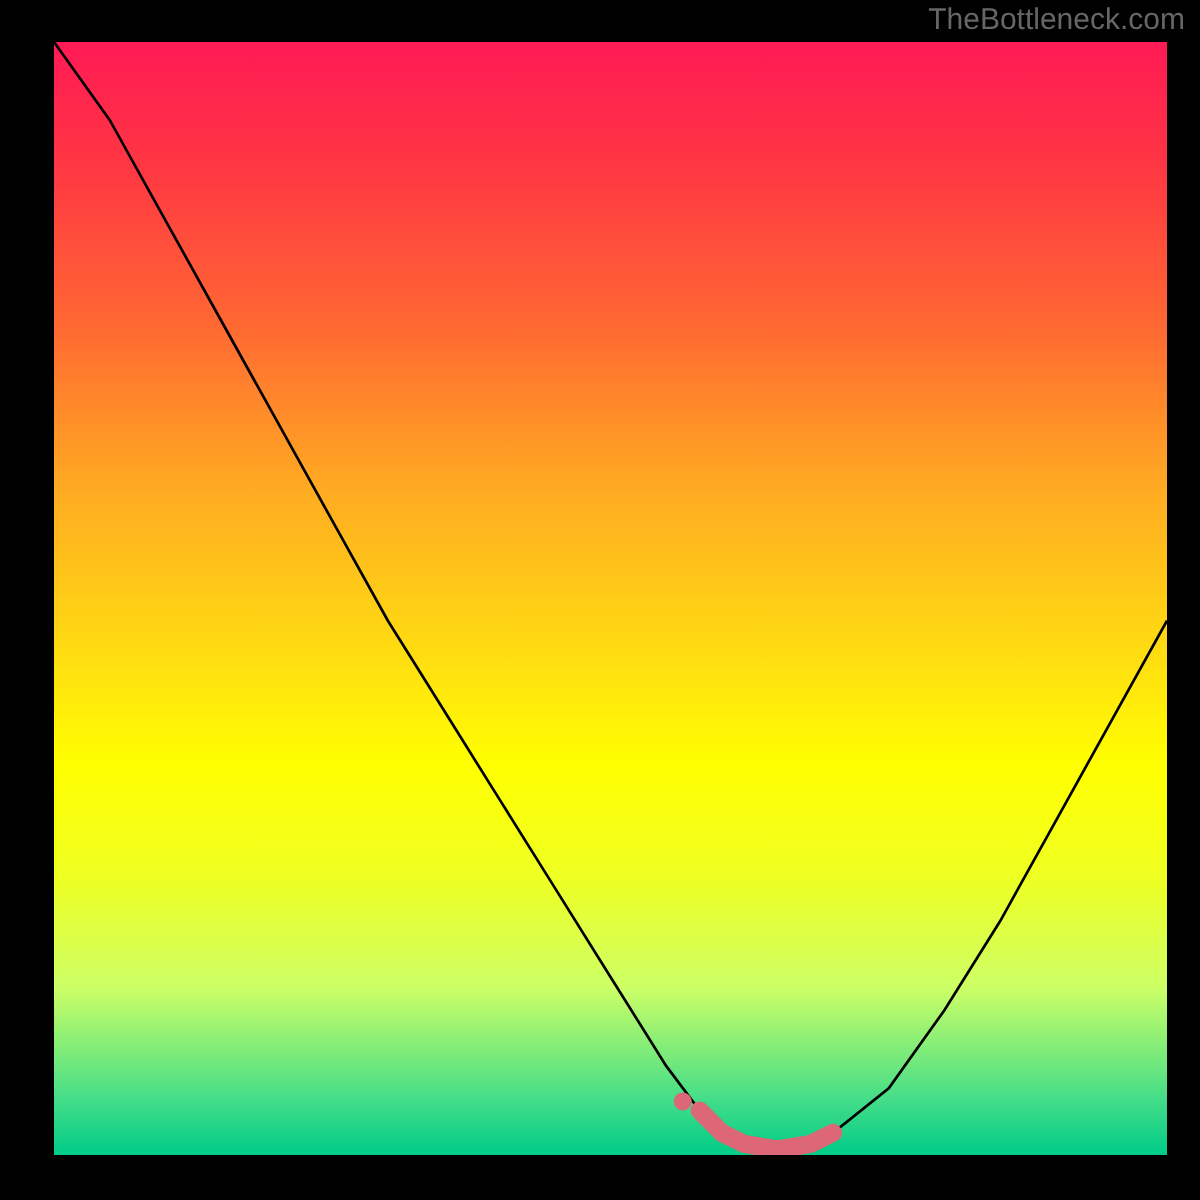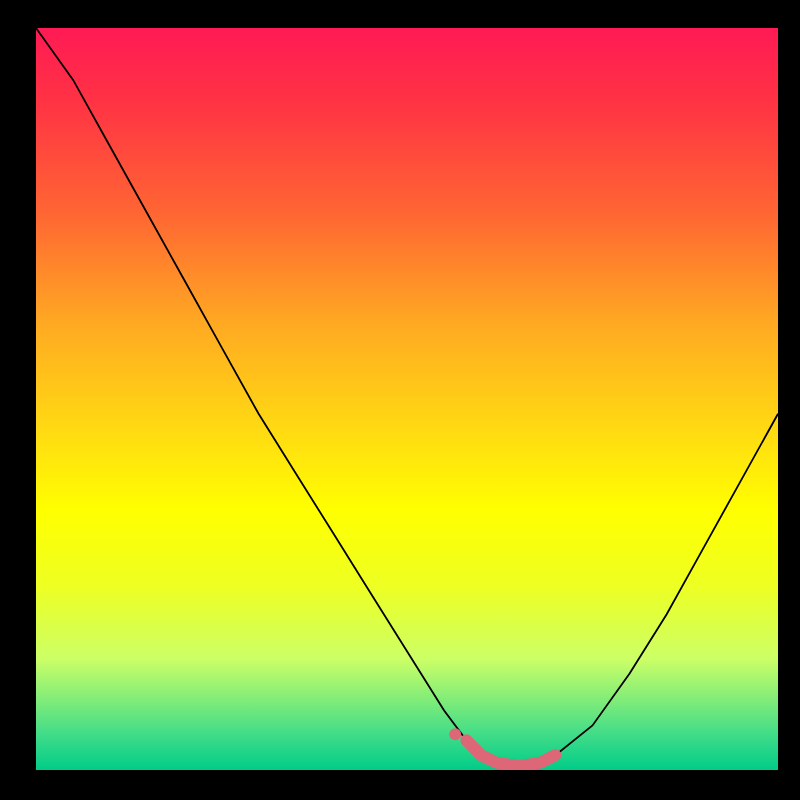--- a/index.html
+++ b/index.html
@@ -50,20 +50,21 @@
     left: 0;
     top: 0;
     width: 742px;
     height: 742px;
   }
 </style>
 </head>
 <body>
 
 <div class="chart-container">
+  <div class="watermark">TheBottleneck.com</div>
   <div class="plot-area">
     <svg class="curve" viewBox="0 0 742 742">
       <path id="main-curve" fill="none" stroke="#000" stroke-width="1.8" d="M0.0,0.0 L37.1,51.9 L74.2,118.7 L111.3,185.5 L148.4,252.3 L185.5,319.1 L222.6,385.8 L259.7,445.2 L296.8,504.6 L333.9,563.9 L371.0,623.3 L408.1,682.6 L430.4,712.3 L445.2,727.2 L460.0,734.6 L482.3,738.3 L504.6,734.6 L519.4,727.2 L556.5,697.5 L593.6,645.5 L630.7,586.2 L667.8,519.4 L704.9,452.6 L742.0,385.8"></path>
       <path id="min-marker" fill="none" stroke="#dd6677" stroke-width="12" stroke-linecap="round" d="M430.4,712.3 L445.2,727.2 L460.0,734.6 L482.3,738.3 L504.6,734.6 L519.4,727.2"></path>
       <circle id="min-dot-left" r="6" fill="#dd6677" cx="419.2" cy="706.3"></circle>
     </svg>
   </div>
 </div>
 
 </body></html>

